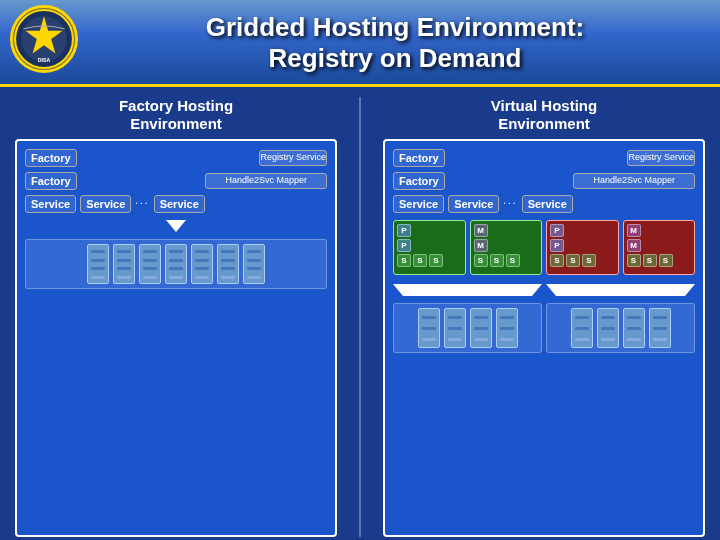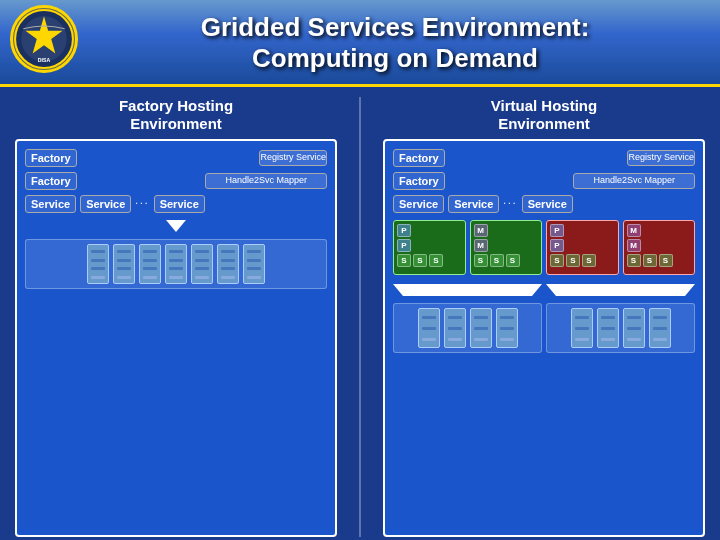--- a/index.html
+++ b/index.html
@@ -245,22 +245,22 @@
         <circle cx="30" cy="30" r="22" fill="#2a4070"></circle>
         <polygon points="30,8 34,22 48,22 37,30 41,44 30,36 19,44 23,30 12,22 26,22" fill="#ffd700"></polygon>
         <text x="30" y="52" font-size="5" fill="#fff" text-anchor="middle" font-weight="bold">DISA</text>
 
         <path d="M10,20 Q30,15 50,20" stroke="#aaa" stroke-width="1" fill="none"></path>
       </svg>
     </div>
   </div>
   <div>
     <div class="header-title">
-      <span>Gridded Services Environment:</span><br>
-      <span>Computing on Demand</span>
+      <span>Gridded Hosting Environment:</span><br>
+      <span>Registry on Demand</span>
     </div>
   </div>
 </div>
 
 <div class="main-content">
 
   <div class="env-panel">
     <div class="env-title">
       <span>Factory Hosting</span><br>
       <span>Environment</span>

